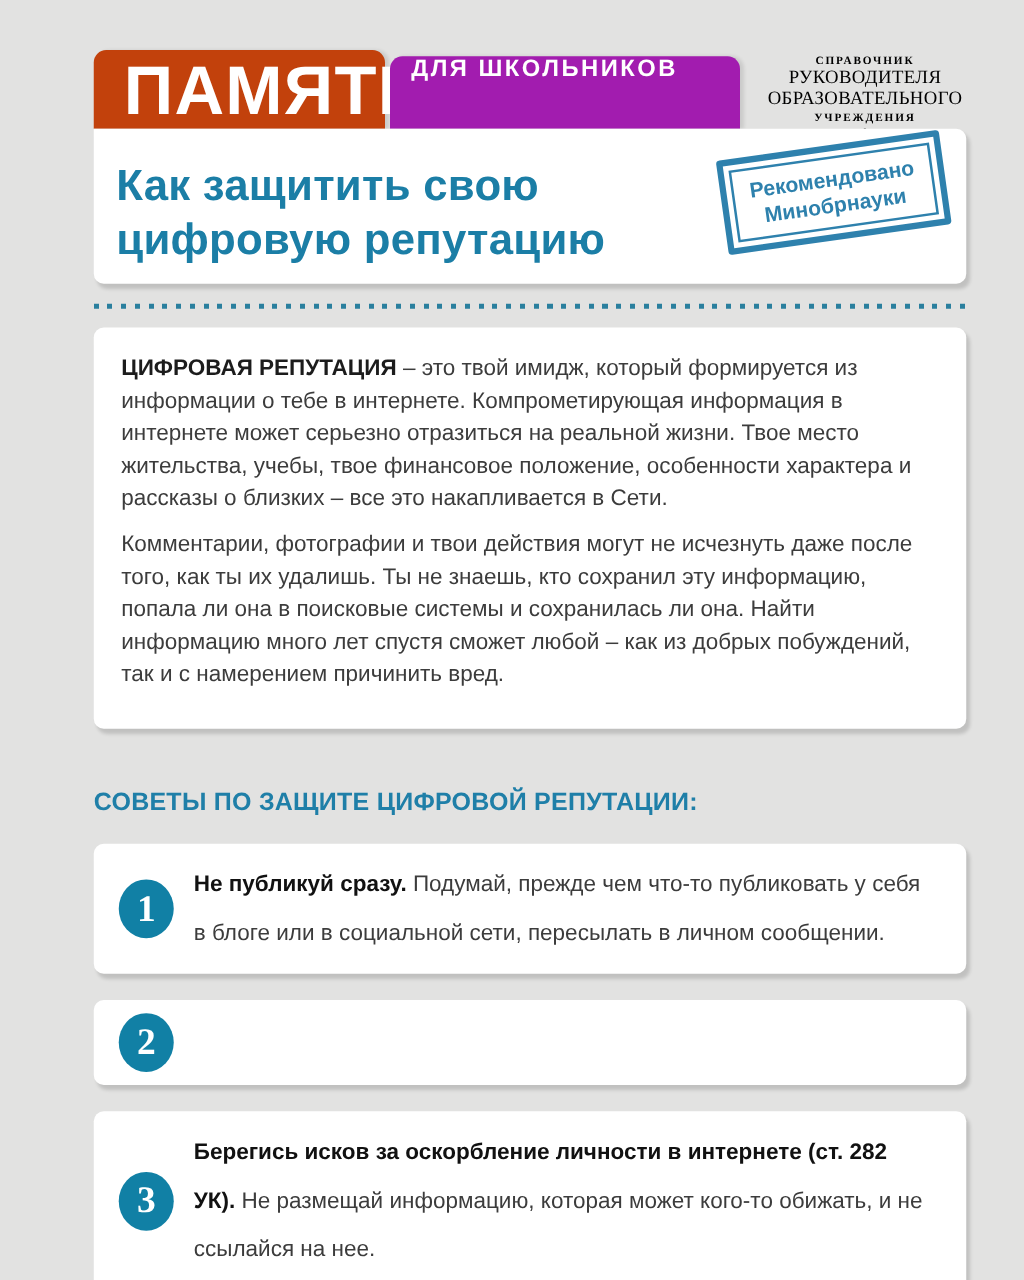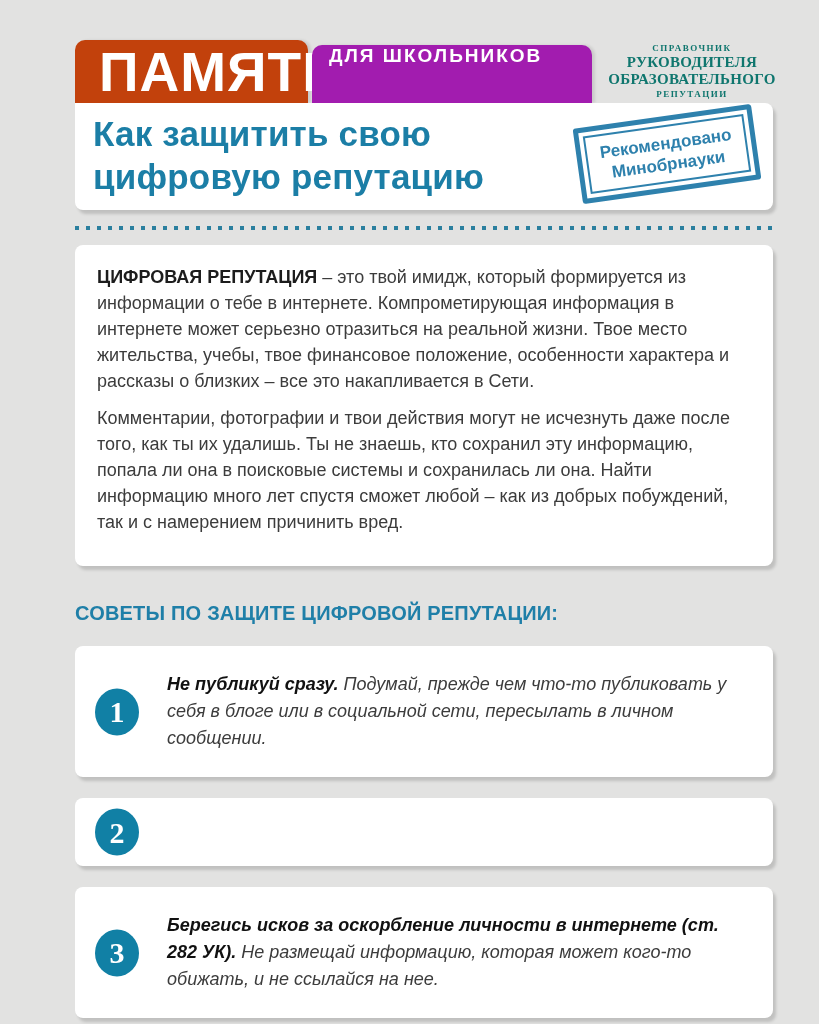--- a/index.html
+++ b/index.html
@@ -23,33 +23,33 @@
   .audience-tab {
     position:absolute; left:237px; top:5px; width:280px; height:58px;
     background:#a21caf; border-radius:10px 10px 0 0;
     color:#fff; font-weight:bold; font-size:19px; letter-spacing:2px;
     text-transform:uppercase;
     display:flex; align-items:flex-start; padding:0 0 12px 17px; box-sizing:border-box;
     box-shadow:3px 0 3px rgba(0,0,0,0.10);
   }
   .logo {
     position:absolute; left:527px; top:2px; width:180px;
-    text-align:center; color:#0f766e;
+    text-align:center; color:#000000;
     font-family:"Liberation Serif", serif;
   }
   .logo-small { font-size:9px; font-weight:bold; letter-spacing:1.5px; line-height:12px; }
-  .logo-big   { font-size:15px; font-weight:bold; letter-spacing:0.3px; line-height:17px; }
+  .logo-big   { font-size:15px; font-weight:normal; letter-spacing:0.3px; line-height:17px; }
   .logo-bullet{ font-size:10px; line-height:10px; }
 
   
   .hero-card {
-    position:relative; margin-left:75px; width:698px; height:107px;
+    position:relative; margin-left:75px; width:698px; height:124px;
     background:#fff; border-radius:0 8px 8px 8px;
     box-shadow:3px 4px 3px rgba(0,0,0,0.15);
-    box-sizing:border-box; padding:9px 0 0 18px;
+    box-sizing:border-box; padding:24px 0 0 18px;
   }
   .title {
     margin:0; font-size:35px; line-height:43px; font-weight:bold;
     color:#1b7ea6; letter-spacing:0.2px;
   }
   .stamp {
     position:absolute; right:16px; top:13px; width:170px; height:66px;
     border:5px solid #2e81ad; border-radius:3px;
     transform:rotate(-8deg);
     display:flex; align-items:center; justify-content:center;
@@ -74,57 +74,57 @@
     background:#fff; border-radius:8px;
     box-shadow:3px 4px 3px rgba(0,0,0,0.15);
     box-sizing:border-box; padding:19px 26px 15px 22px;
   }
   .intro-card p { margin:0 0 11px; font-size:18px; line-height:26px; color:#3c3c3c; }
   .intro-card p:last-child { margin-bottom:16px; }
   .intro-card strong { color:#1c1c1c; }
 
   
   .tips-title {
-    margin:36px 0 0 75px; font-size:20px; font-weight:bold;
+    margin:48px 0 0 75px; font-size:20px; font-weight:bold;
     color:#1f7fa8; letter-spacing:0.2px;
   }
   .tip-card {
     position:relative; margin:21px 0 0 75px; width:698px; min-height:68px;
     background:#fff; border-radius:8px;
     box-shadow:3px 4px 3px rgba(0,0,0,0.15);
     box-sizing:border-box; padding:13px 28px 13px 80px;
     display:flex; align-items:center;
   }
   .tip-card:first-of-type { margin-top:19px; }
   .tip-badge {
     position:absolute; left:20px; top:50%; transform:translateY(-50%);
     width:44px; height:47px; background:#1180a5; border-radius:50%;
     color:#fff; font-family:"Liberation Serif", serif; font-weight:bold; font-size:30px;
     display:flex; align-items:center; justify-content:center;
   }
-  .tip-text { margin:12px; font-size:18px; line-height:27px; color:#3c3c3c;font-style:italic; }
+  .tip-text { margin:0; font-size:18px; line-height:39px; color:#3c3c3c; }
   .tip-text strong { color:#111; }
 </style>
 </head>
 <body>
 
 <div class="page">
 
   <div class="header-row">
     <div class="brand-block">
       <span>ПАМЯТКА</span>
     </div>
     <div class="audience-tab">
       <span>для школьников</span>
     </div>
     <div class="logo">
       <div class="logo-small">СПРАВОЧНИК</div>
       <div class="logo-big">РУКОВОДИТЕЛЯ</div>
       <div class="logo-big">ОБРАЗОВАТЕЛЬНОГО</div>
-      <div class="logo-small">РЕПУТАЦИИ</div>
+      <div class="logo-small">УЧРЕЖДЕНИЯ</div>
       <div class="logo-bullet">•</div>
     </div>
   </div>
 
   <div class="hero-card">
     <h1 class="title">
       <span>Как защитить свою</span><br>
       <span>цифровую репутацию</span>
     </h1>
     <div class="stamp">

